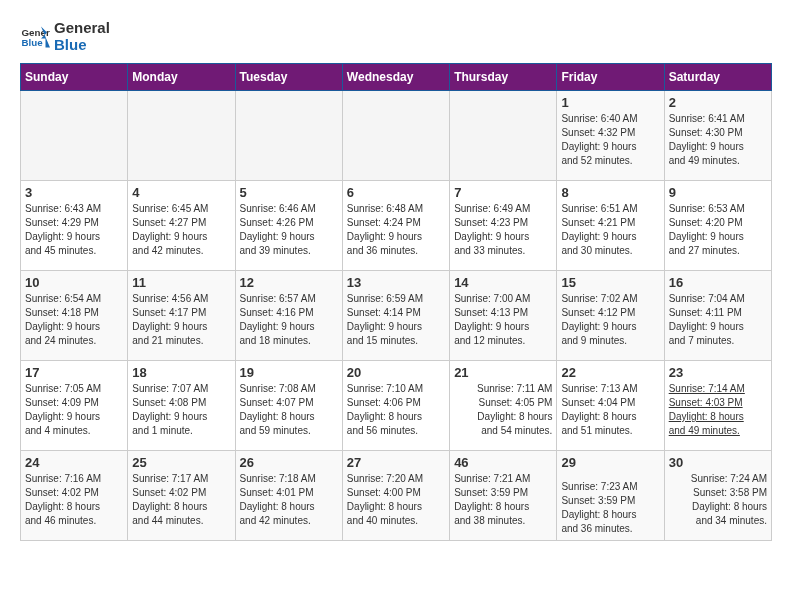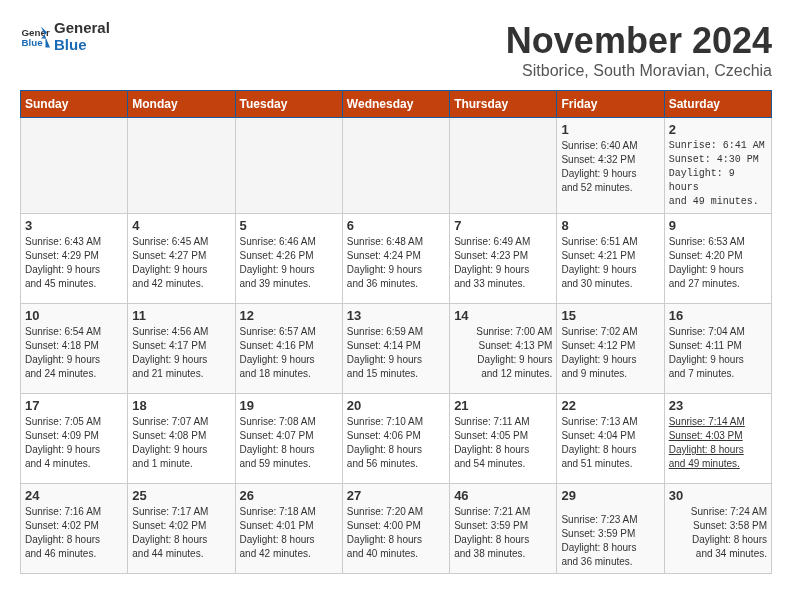--- a/index.html
+++ b/index.html
@@ -36,21 +36,21 @@
     .location-title {
       font-size: 16px;
       color: #555;
     }
     table {
       width: 100%;
       border-collapse: collapse;
       table-layout: fixed;
     }
     thead th {
-      background-color: #c2410c;
+      background-color: #701a75;
       color: white;
       font-size: 12px;
       font-weight: bold;
       padding: 6px 4px;
       text-align: left;
       border: 1px solid #1a5a9a;
     }
     tbody td {
       vertical-align: top;
       border: 1px solid #ccc;
@@ -87,24 +87,20 @@
     <svg class="logo-icon" viewBox="0 0 40 32" xmlns="http://www.w3.org/2000/svg">
       <text x="2" y="14" font-size="13" font-weight="bold" fill="#333">General</text>
       <text x="2" y="28" font-size="13" font-weight="bold" fill="#1a6bb5">Blue</text>
       <polygon points="32,2 40,10 32,18 38,18 38,30 44,30" fill="#1a6bb5" transform="translate(-4,0)"></polygon>
     </svg>
     <div>
       <div style="font-size:15px;font-weight:bold;color:#333;line-height:1.1">General</div>
       <div style="font-size:15px;font-weight:bold;color:#1a6bb5;line-height:1.1">Blue</div>
     </div>
   </div>
-  <div class="title-section">
-    <div class="month-title">November 2024</div>
-    <div class="location-title">Sitborice, South Moravian, Czechia</div>
-  </div>
 </div>
 
 <table>
   <thead>
     <tr id="header-row">
     <th>Sunday</th>
         <th>Monday</th>
         <th>Tuesday</th>
         <th>Wednesday</th>
         <th>Thursday</th>
@@ -121,21 +117,21 @@
         <td class="empty-cell"></td>
         <td>
           <span class="day-number">1</span>
           <div class="day-info" style="white-space: pre-line;">Sunrise: 6:40 AM
 Sunset: 4:32 PM
 Daylight: 9 hours
 and 52 minutes.</div>
         </td>
         <td>
           <span class="day-number">2</span>
-          <div class="day-info" style="white-space: pre-line; font-family: Liberation Mono, monospace;">Sunrise: 6:41 AM
+          <div class="day-info" style="white-space: pre-line;">Sunrise: 6:41 AM
 Sunset: 4:30 PM
 Daylight: 9 hours
 and 49 minutes.</div>
         </td>
       </tr>
       <tr>
         <td>
           <span class="day-number">3</span>
           <div class="day-info" style="white-space: pre-line;">Sunrise: 6:43 AM
 Sunset: 4:29 PM
@@ -209,21 +205,21 @@
         </td>
         <td>
           <span class="day-number">13</span>
           <div class="day-info" style="white-space: pre-line;">Sunrise: 6:59 AM
 Sunset: 4:14 PM
 Daylight: 9 hours
 and 15 minutes.</div>
         </td>
         <td>
           <span class="day-number">14</span>
-          <div class="day-info" style="white-space: pre-line; text-align: right;">Sunrise: 7:00 AM
+          <div class="day-info" style="white-space: pre-line;">Sunrise: 7:00 AM
 Sunset: 4:13 PM
 Daylight: 9 hours
 and 12 minutes.</div>
         </td>
         <td>
           <span class="day-number">15</span>
           <div class="day-info" style="white-space: pre-line;">Sunrise: 7:02 AM
 Sunset: 4:12 PM
 Daylight: 9 hours
 and 9 minutes.</div>
@@ -260,21 +256,21 @@
         </td>
         <td>
           <span class="day-number">20</span>
           <div class="day-info" style="white-space: pre-line;">Sunrise: 7:10 AM
 Sunset: 4:06 PM
 Daylight: 8 hours
 and 56 minutes.</div>
         </td>
         <td>
           <span class="day-number">21</span>
-          <div class="day-info" style="white-space: pre-line;">Sunrise: 7:11 AM
+          <div class="day-info" style="white-space: pre-line; text-align: right;">Sunrise: 7:11 AM
 Sunset: 4:05 PM
 Daylight: 8 hours
 and 54 minutes.</div>
         </td>
         <td>
           <span class="day-number">22</span>
           <div class="day-info" style="white-space: pre-line;">Sunrise: 7:13 AM
 Sunset: 4:04 PM
 Daylight: 8 hours
 and 51 minutes.</div>

